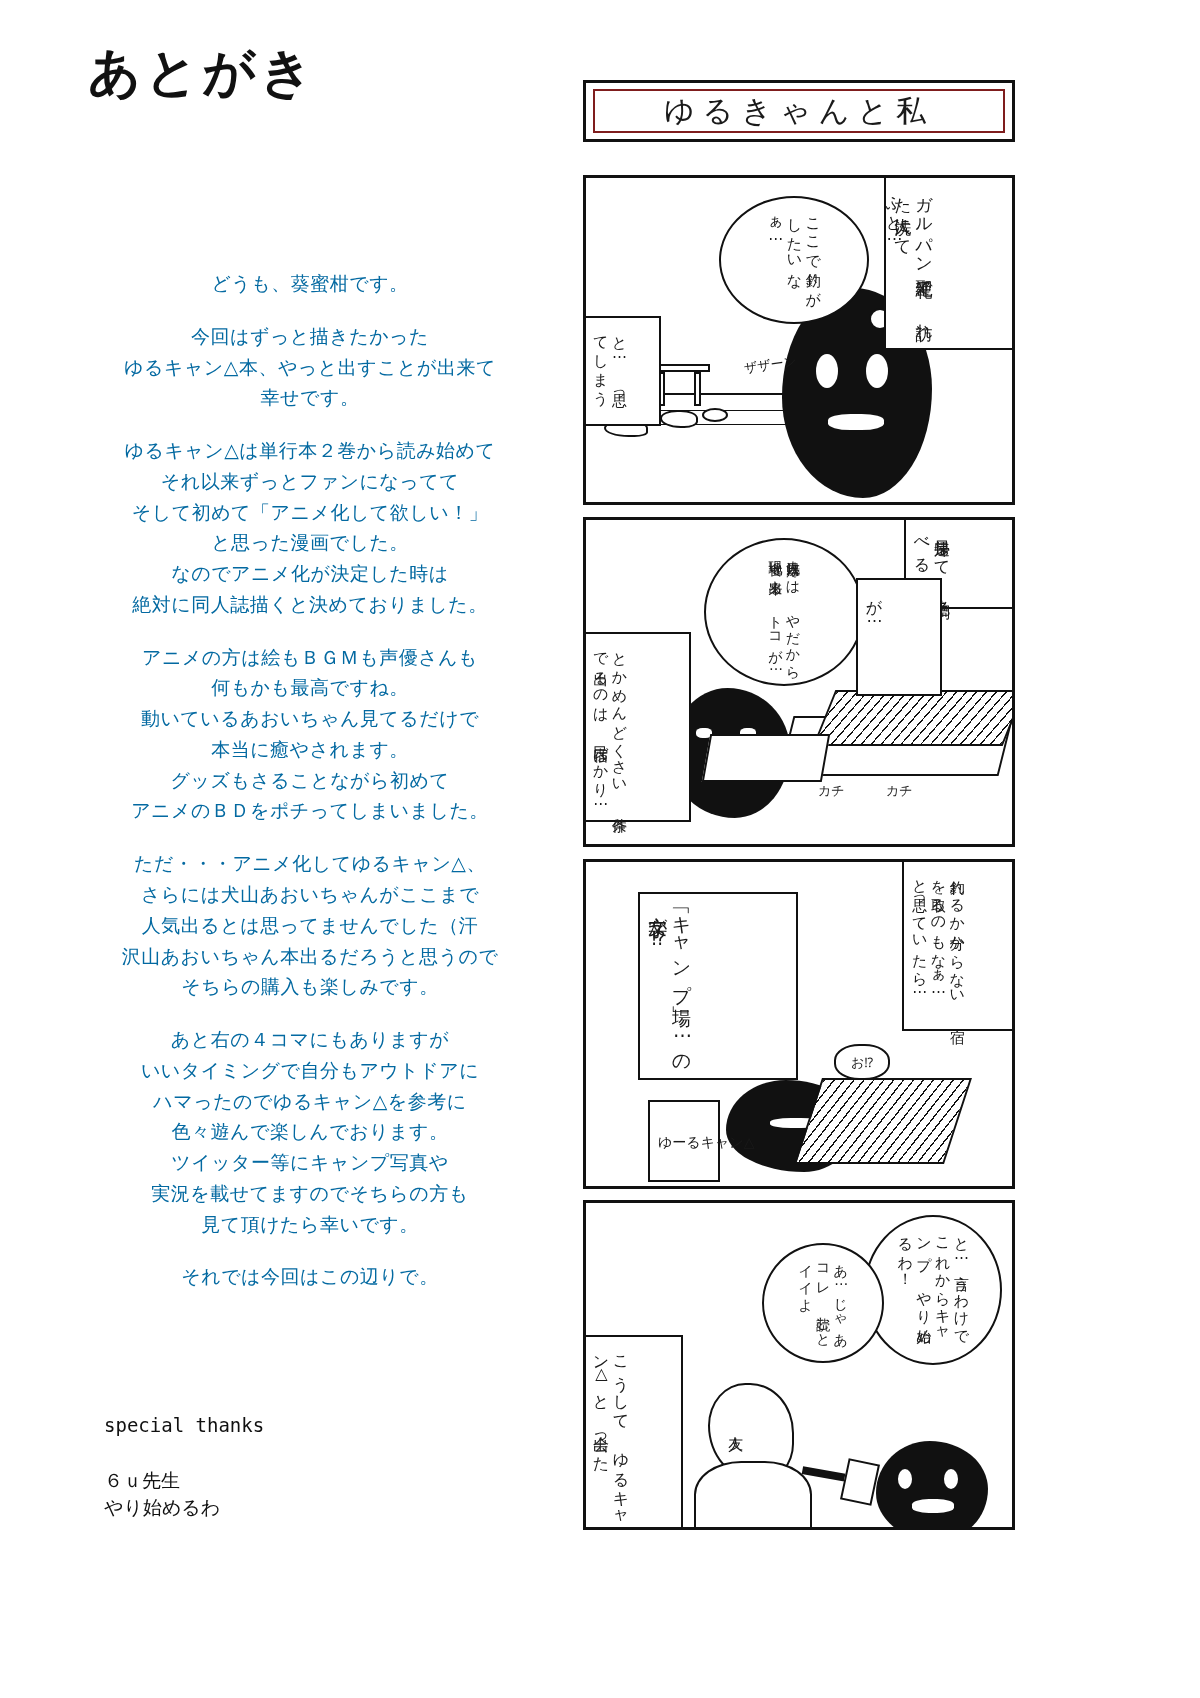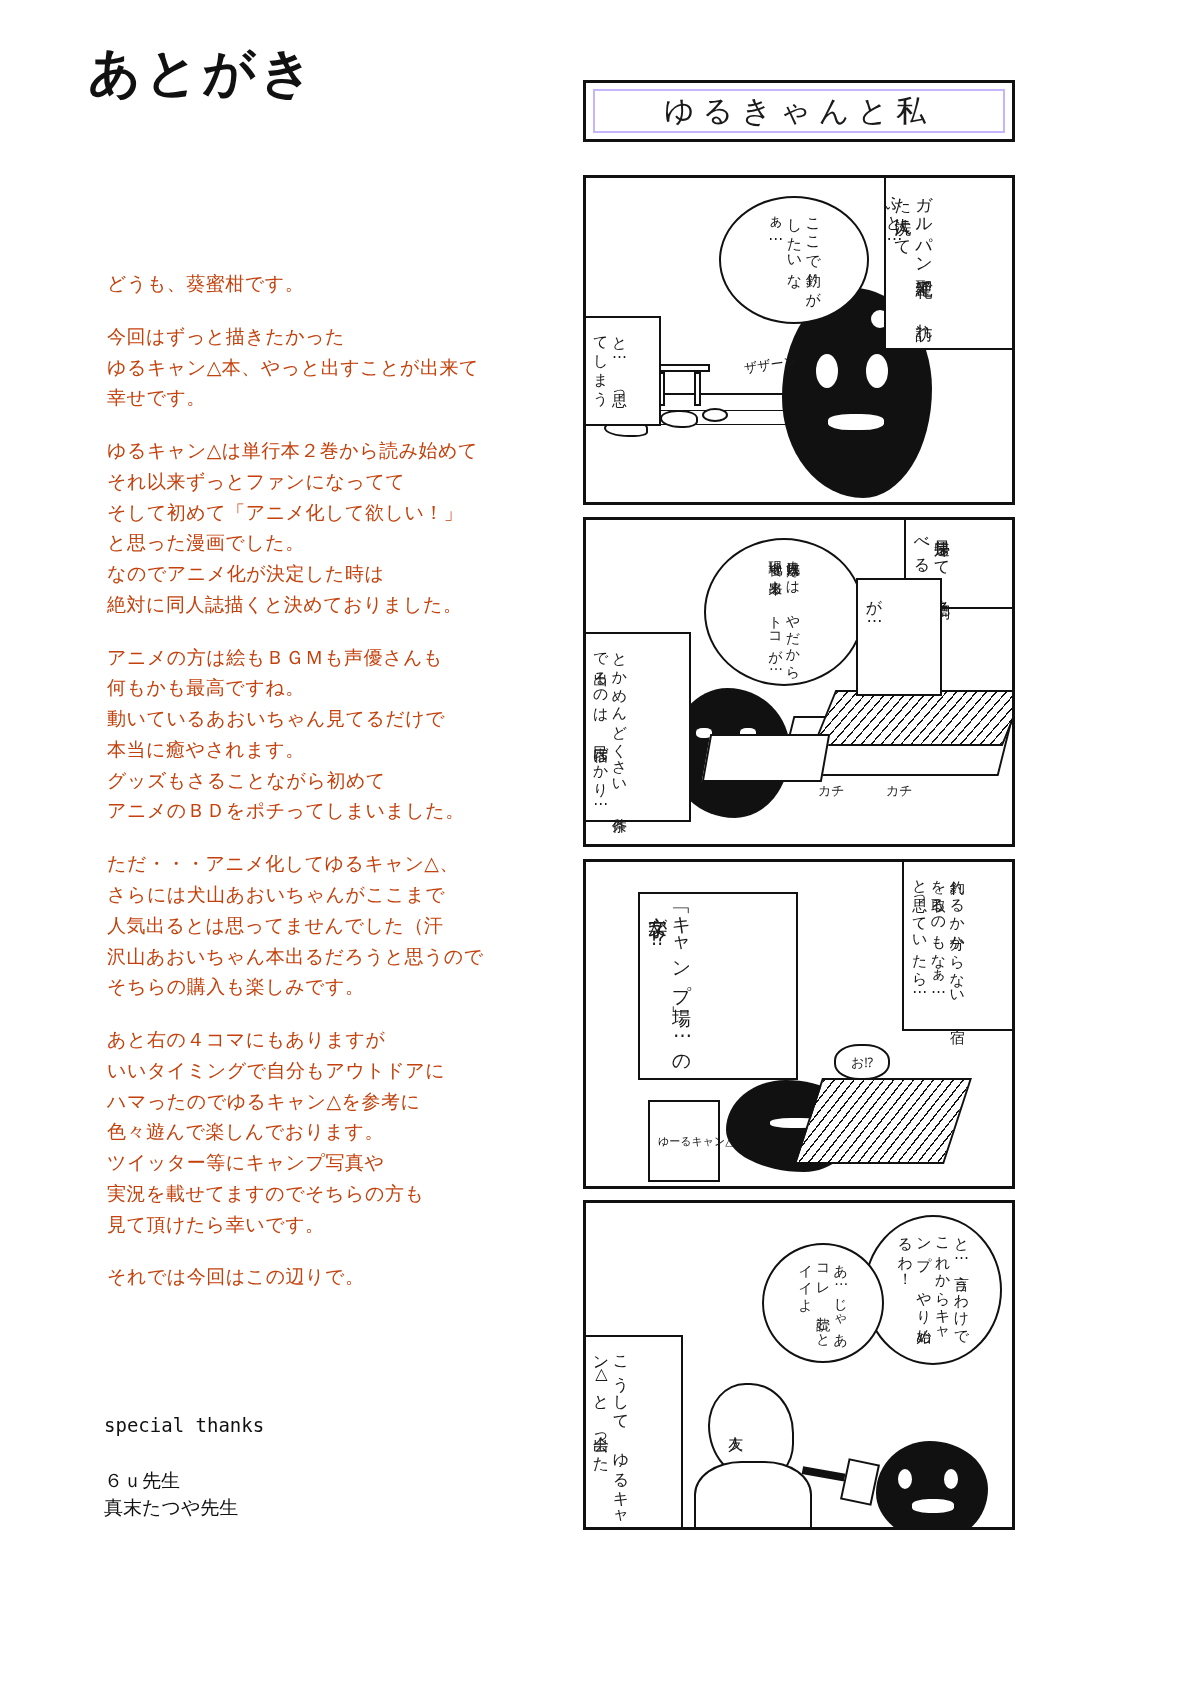--- a/index.html
+++ b/index.html
@@ -24,28 +24,29 @@
     font-size: 52px;
     font-weight: bold;
     letter-spacing: 4px;
     font-family: "DejaVu Sans", sans-serif;
     color: #111;
   }
 
   
   .afterword {
     position: absolute;
-    left: 107px;
+    left: 95px;
     top: 268px;
     width: 430px;
     font-size: 19px;
     line-height: 1.62;
     font-family: "DejaVu Sans", sans-serif;
-    color: #c2410c;
+    color: #0369a1;
     letter-spacing: 0.5px;
+    text-align: center;
   }
   .afterword p {
     margin: 0 0 22px 0;
     white-space: pre-line;
   }
   .sig {
     margin: 6px 0 34px 0;
     padding-left: 250px;
     font-size: 19px;
     font-family: "DejaVu Sans", sans-serif;
@@ -76,21 +77,21 @@
     left: 18px;
     top: 0px;
     width: 432px;
     height: 62px;
     border: 3px solid #111;
     box-sizing: border-box;
   }
   .strip-title .inner {
     position: absolute;
     left: 7px; top: 6px; right: 7px; bottom: 6px;
-    border: 2px solid #c4b5fd;
+    border: 2px solid #7f1d1d;
     display: flex;
     align-items: center;
     justify-content: center;
     font-size: 30px;
     font-family: "DejaVu Sans", sans-serif;
     letter-spacing: 8px;
   }
 
   .panel {
     position: absolute;
@@ -222,21 +223,21 @@
 色々遊んで楽しんでおります。
 ツイッター等にキャンプ写真や
 実況を載せてますのでそちらの方も
 見て頂けたら幸いです。</p>
   <p>それでは今回はこの辺りで。</p>
 </div>
 
 <div class="thanks">
   <div>special thanks</div>
   <div class="jp">６ｕ先生
-真末たつや先生</div>
+やり始めるわ</div>
 </div>
 
 <div class="comic">
 
   <div class="strip-title">
     <div class="inner">ゆるきゃんと私</div>
   </div>
 
   <div class="panel" id="panel1">
 
@@ -322,21 +323,21 @@
   <div class="panel" id="panel3">
 
     <div class="hatch" style="left:222px; top:216px; width:150px; height:86px; transform:skewX(-18deg);"></div>
     <div class="blob" style="left:140px; top:218px; width:130px; height:92px; border-radius:46% 54% 40% 60% / 54% 46% 54% 46%;">
       <div class="mouth" style="left:44px; top:38px; width:52px; height:10px;"></div>
     </div>
 
     <div class="shape" style="left:62px; top:238px; width:72px; height:82px;"></div>
     <div class="ln" style="left:72px; top:252px; width:52px; height:1px;"></div>
     <div class="ln" style="left:72px; top:262px; width:52px; height:1px;"></div>
-    <div class="sfx" style="left:72px; top:272px; font-size:11px;">ゆーるキャン△</div>
+    <div class="sfx" style="left:72px; top:272px; font-size:14px;">ゆーるキャン△</div>
 
     <div class="bub" style="left:248px; top:182px; width:56px; height:36px; border-radius:45%;">
       <span style="font-size:13px;">お⁉</span>
     </div>
 
     <div class="nbox" style="left:316px; top:-3px; width:116px; height:172px;">
       <span class="v" style="font-size:15px;">釣れるか分からない
 宿を取るのもなぁ…
 と思っていたら…</span>
     </div>

